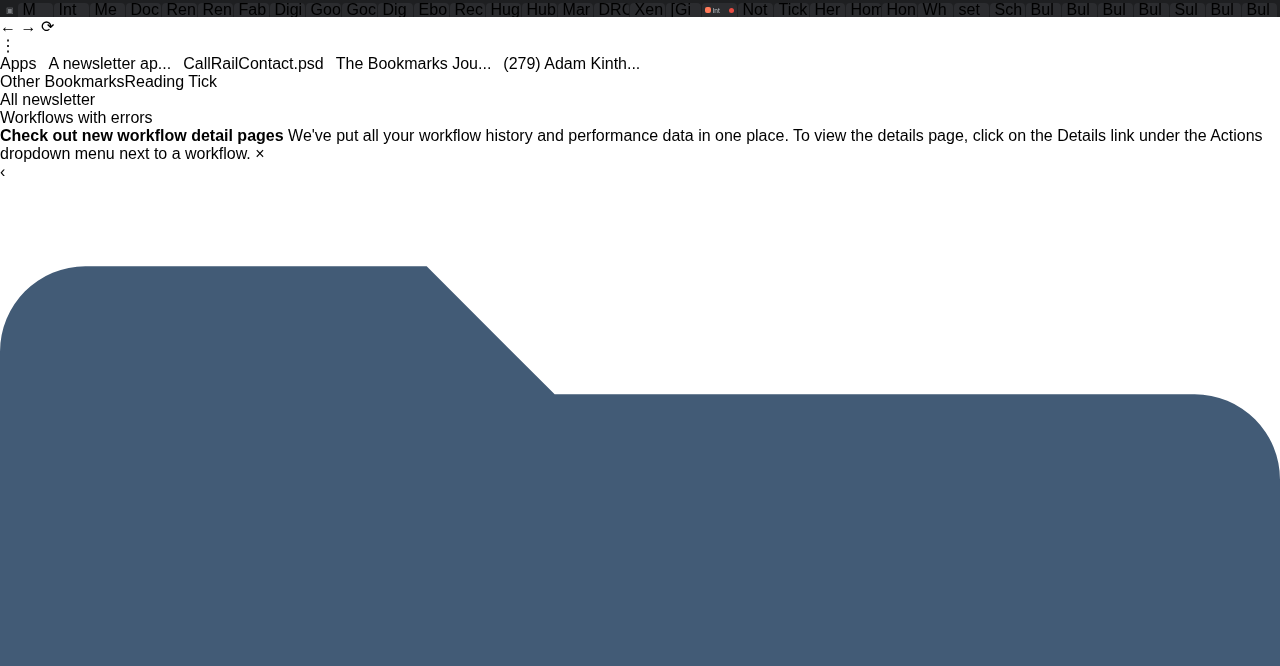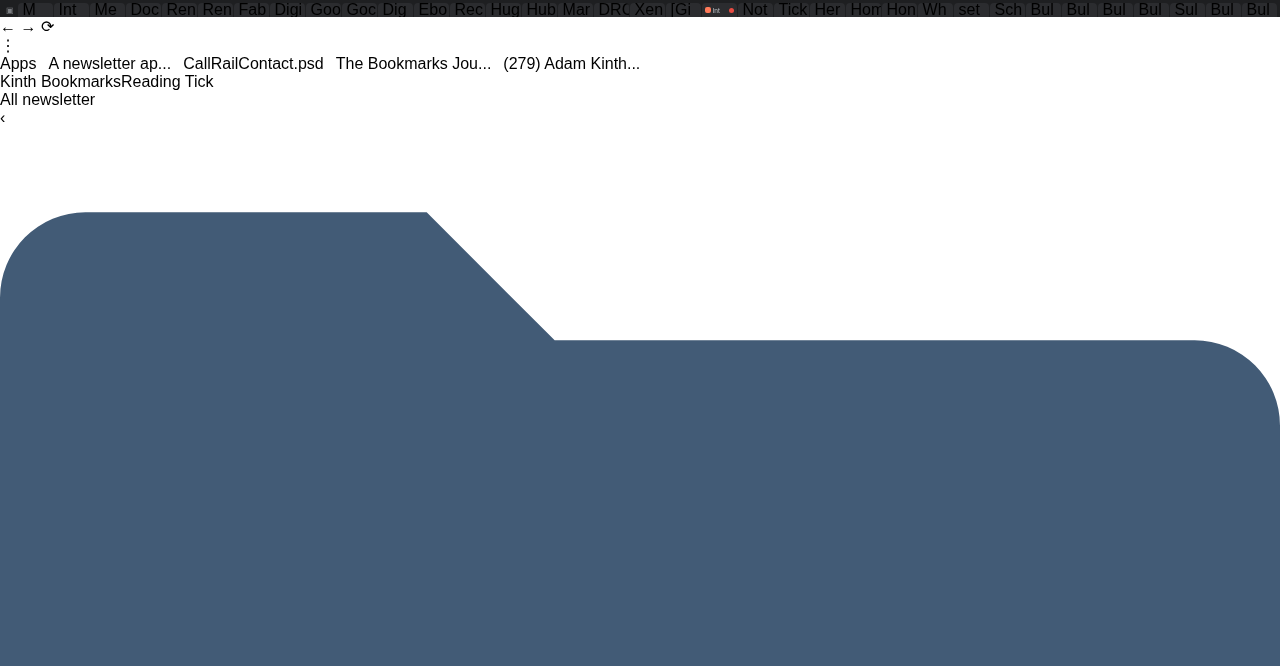--- a/index.html
+++ b/index.html
@@ -277,29 +277,35 @@
 </div>
 
 <div class="bookmarks">
   <div class="bm-left" style="display:flex;gap:12px;">
       <span class="bm"><span class="fav" style="background: rgb(138, 180, 248);"></span><span>Apps</span></span>
       <span class="bm"><span class="fav" style="background: rgb(138, 180, 248);"></span><span>A newsletter ap...</span></span>
       <span class="bm"><span class="fav" style="background: rgb(138, 180, 248);"></span><span>CallRailContact.psd</span></span>
       <span class="bm"><span class="fav" style="background: rgb(138, 180, 248);"></span><span>The Bookmarks Jou...</span></span>
       <span class="bm"><span class="fav" style="background: rgb(138, 180, 248);"></span><span>(279) Adam Kinth...</span></span>
     </div>
-  <div class="bm-right"><span class="bm"><span class="fav" style="background: rgb(138, 180, 248);"></span><span>Kinth Bookmarks</span></span><span class="bm"><span class="fav" style="background: rgb(138, 180, 248);"></span><span>Reading Tick</span></span></div>
+  <div class="bm-right"><span class="bm"><span class="fav" style="background: rgb(138, 180, 248);"></span><span>Other Bookmarks</span></span><span class="bm"><span class="fav" style="background: rgb(138, 180, 248);"></span><span>Reading Tick</span></span></div>
 </div>
 
 <div class="page">
 
   <div class="hs-tabs">
       <div class="hs-tab active"><span>All newsletter</span></div>
-    </div>
-
+      <div class="hs-tab"><span>Workflows with errors</span><span class="errdot"></span></div>
+    </div>
+
+  <div class="banner">
+    <b>Check out new workflow detail pages</b>
+    <span>We've put all your workflow history and performance data in one place. To view the details page, click on the Details link under the Actions dropdown menu next to a workflow.</span>
+    <span class="banner-close">×</span>
+  </div>
 
   <div class="title-row">
     <div class="back-btn">‹</div>
     <svg class="folder-ic" viewBox="0 0 15 12">
       <path d="M0 2 a1 1 0 0 1 1-1 h4 l1.5 1.5 H14 a1 1 0 0 1 1 1 V11 a1 1 0 0 1 -1 1 H1 a1 1 0 0 1 -1 -1 Z" fill="#425b76"></path>
     </svg>
     
   </div>
 
 </div>

